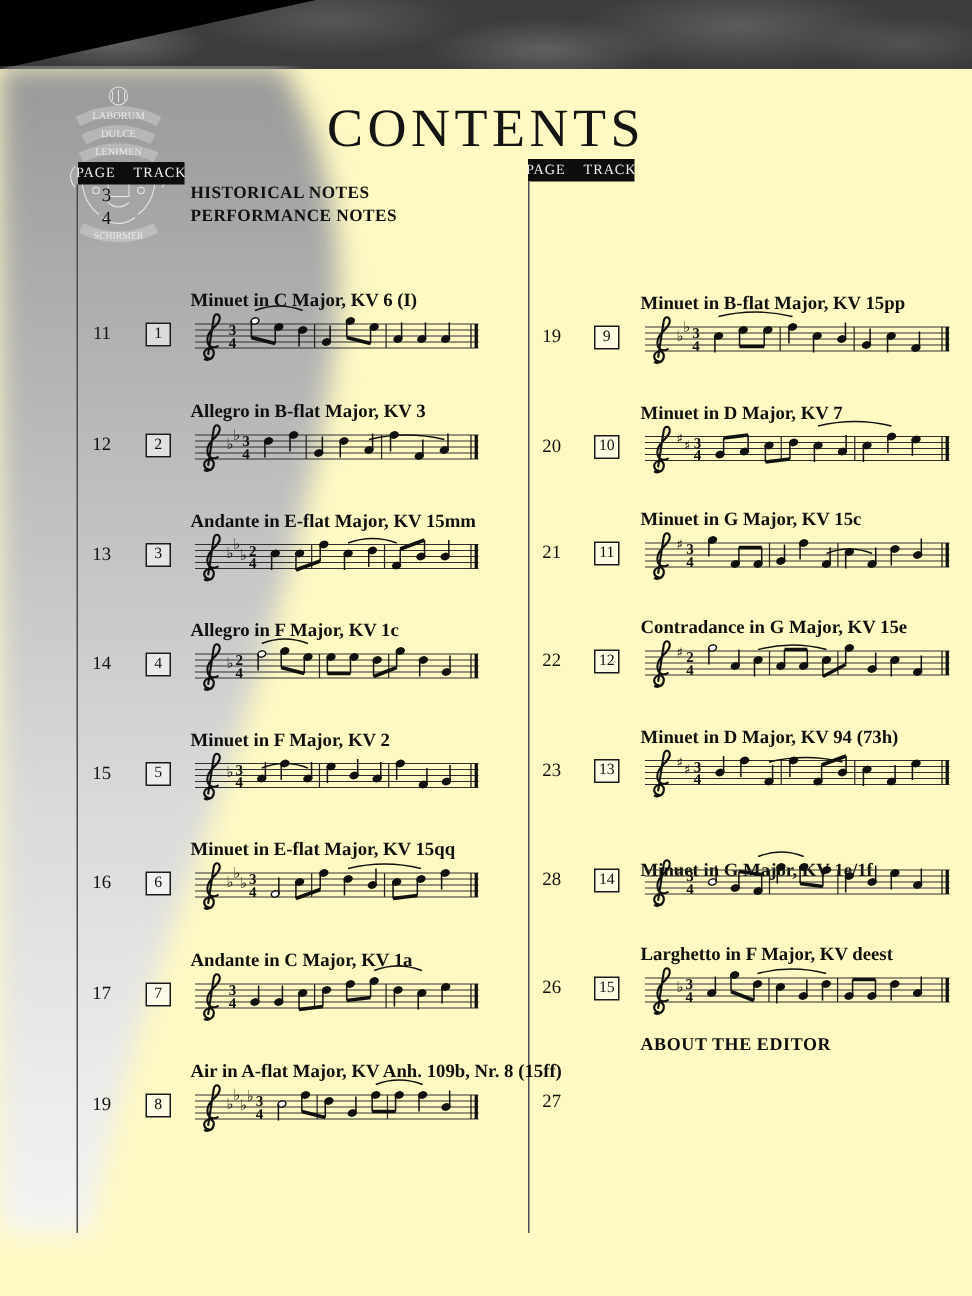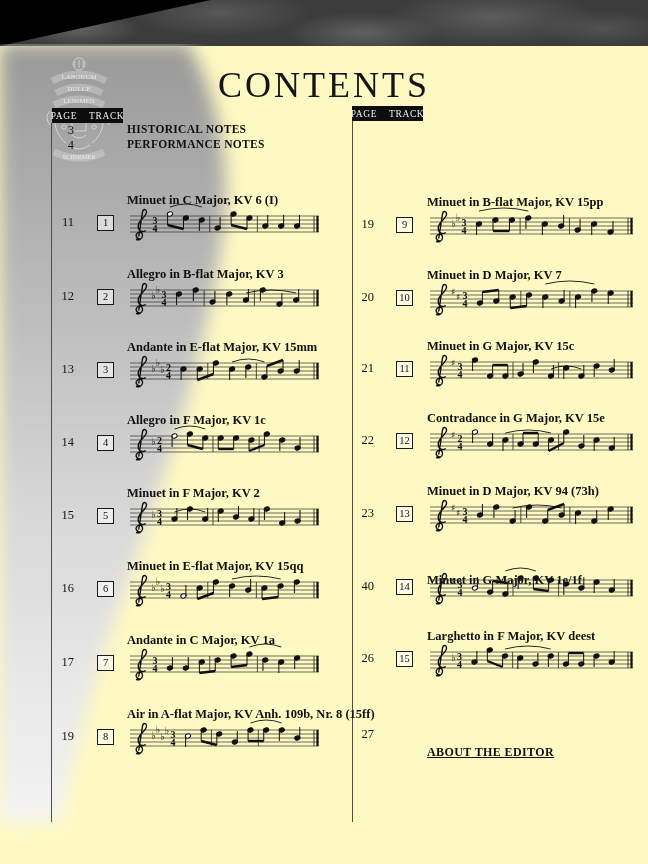--- a/index.html
+++ b/index.html
@@ -623,21 +623,21 @@
           <ellipse cx="168.33333333333334" cy="29" rx="2.7" ry="2" transform="rotate(-18 168.33333333333334 29)" fill="#101010" stroke="#101010" stroke-width="1"></ellipse>
           <line x1="170.73333333333335" y1="29" x2="170.73333333333335" y2="18" stroke="#101010" stroke-width="1"></line>
           <ellipse cx="184.66666666666669" cy="17" rx="2.7" ry="2" transform="rotate(-18 184.66666666666669 17)" fill="#101010" stroke="#101010" stroke-width="1"></ellipse>
           <line x1="182.26666666666668" y1="17" x2="182.26666666666668" y2="28" stroke="#101010" stroke-width="1"></line>
           <line x1="121.73333333333332" y1="18" x2="138.06666666666666" y2="12" stroke="#101010" stroke-width="2.4"></line>
           <path d="M86.66666666666666,16 Q111.16666666666666,10 135.66666666666666,16" fill="none" stroke="#101010" stroke-width="0.9"></path>
           <line x1="202" y1="15" x2="202" y2="31" stroke="#101010" stroke-width="0.8"></line>
           <line x1="205.5" y1="15" x2="205.5" y2="31" stroke="#101010" stroke-width="2.2"></line>
         </svg>
 
-  <div class="pnum" style="left: 330px; top: 579px;">40</div>
+  <div class="pnum" style="left: 330px; top: 579px;">28</div>
   <div class="tbox" style="left: 396px; top: 579px;">14</div>
   <div class="etitle" style="left: 427px; top: 573px;">Minuet in G Major, KV 1e/1f</div>
   <svg class="staff" width="210" height="46" viewBox="0 0 210 46" style="left: 426px; top: 565px;">
           <line x1="4" y1="15" x2="207" y2="15" stroke="#2e2e2e" stroke-width="0.7"></line>
           <line x1="4" y1="19" x2="207" y2="19" stroke="#2e2e2e" stroke-width="0.7"></line>
           <line x1="4" y1="23" x2="207" y2="23" stroke="#2e2e2e" stroke-width="0.7"></line>
           <line x1="4" y1="27" x2="207" y2="27" stroke="#2e2e2e" stroke-width="0.7"></line>
           <line x1="4" y1="31" x2="207" y2="31" stroke="#2e2e2e" stroke-width="0.7"></line>
           <path d="M13.5,38 c-3.5,-.5 -4.5,-4 -2,-6 c2.5,-2 5.5,0 5,3 c-.5,3.5 -4,4.5 -6,3.5 M12.8,35 L16.5,11 c.7,-3.5 3.5,-3 4,-.5 c.5,2.5 -2,5 -4.5,7.5 c-3,3 -4.5,6 -3.5,9.5 c.8,2.8 4.2,3.8 6.7,2.3" fill="none" stroke="#101010" stroke-width="1.4" stroke-linecap="round"></path>
           <text x="25" y="19" font-size="9" fill="#101010" font-family="DejaVu Sans,sans-serif">♯</text>
@@ -709,15 +709,15 @@
           <line x1="188.15" y1="25" x2="188.15" y2="14" stroke="#101010" stroke-width="1"></line>
           <line x1="61.35" y1="24" x2="76.6" y2="30" stroke="#101010" stroke-width="2.4"></line>
           <line x1="142.4" y1="16" x2="157.65" y2="16" stroke="#101010" stroke-width="2.4"></line>
           <path d="M79,12 Q101.875,6 124.75,12" fill="none" stroke="#101010" stroke-width="0.9"></path>
           <line x1="202" y1="15" x2="202" y2="31" stroke="#101010" stroke-width="0.8"></line>
           <line x1="205.5" y1="15" x2="205.5" y2="31" stroke="#101010" stroke-width="2.2"></line>
         </svg>
 </div>
 
     <div class="pnum" style="left:330px;top:727px;">27</div>
-    <div class="about" style="left:427px;top:745px;text-decoration:underline;">ABOUT THE EDITOR</div>
+    <div class="about" style="left:427px;top:689px;">ABOUT THE EDITOR</div>
   </div>
 </div>
 
 </body></html>

